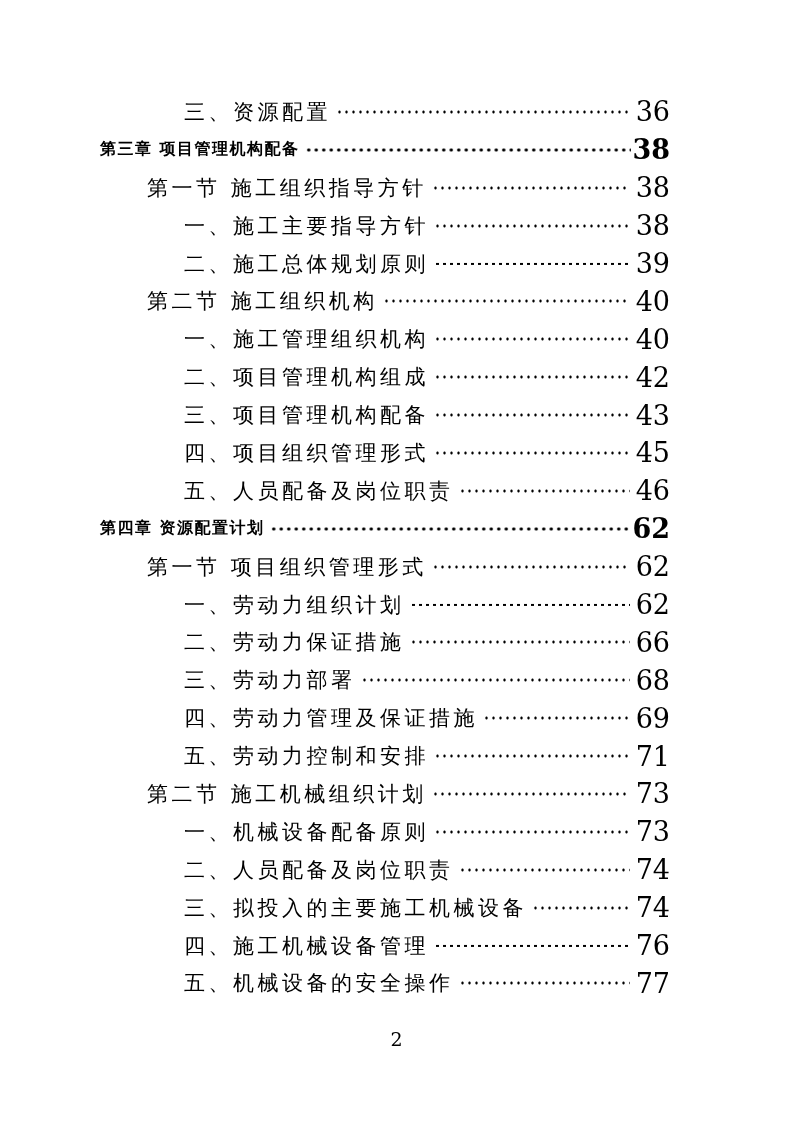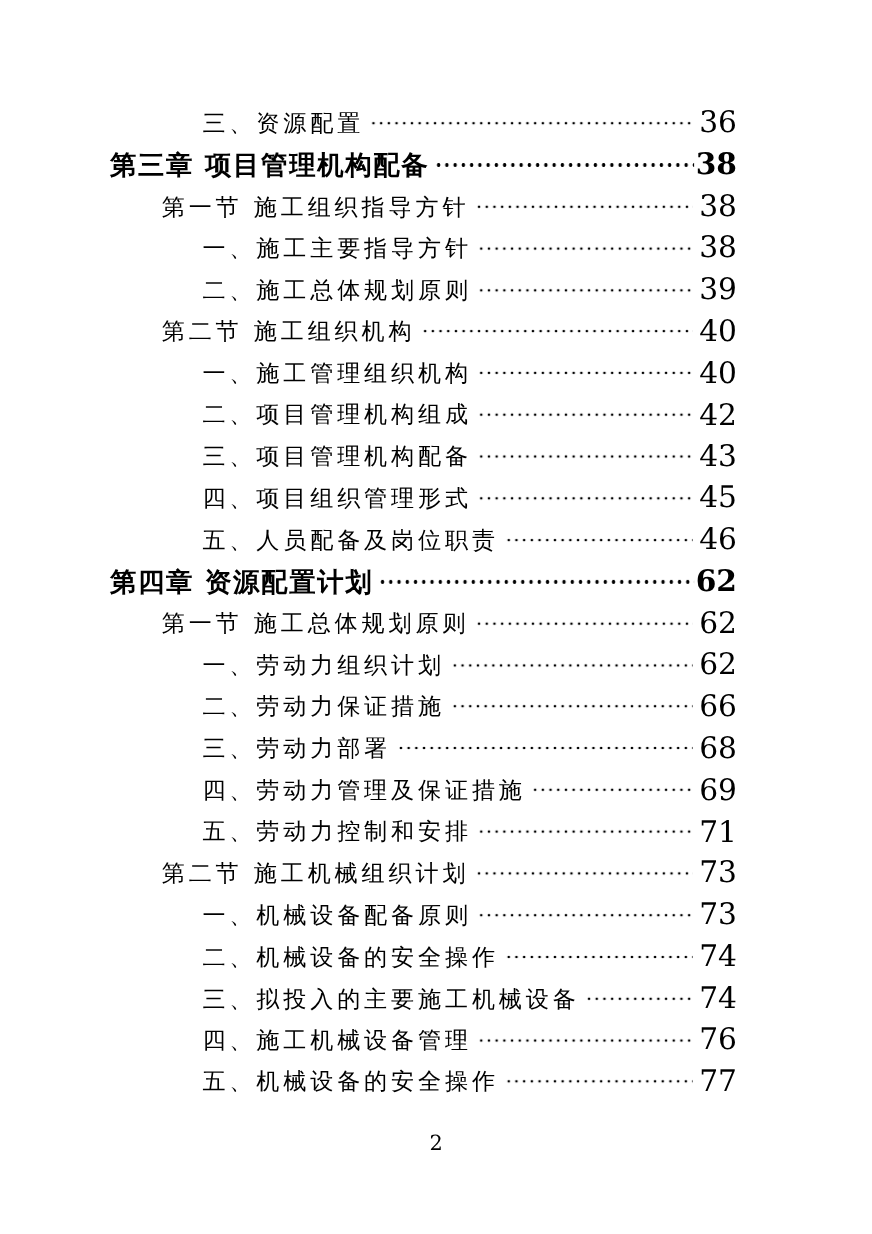--- a/index.html
+++ b/index.html
@@ -31,21 +31,21 @@
   .toc-row.item    { margin-left: 184px; }
   .toc-row.section { margin-left: 147px; justify-content: flex-end; }
   .toc-row.chapter { margin-left: 100px; }
   .toc-label {
     font-size: 21px;
     letter-spacing: 3.5px;
     white-space: nowrap;
     flex: 0 0 auto;
   }
   .chapter .toc-label {
-    font-size: 24px;
+    font-size: 16px;
     font-weight: 700;
     letter-spacing: 1.5px;
   }
   .leader {
     flex: 1 1 auto;
     min-width: 20px;
     height: 37.9px;
     margin: 0 6px 0 5px;
     background-image: radial-gradient(circle, #000000 1.15px, rgba(0,0,0,0) 1.45px);
     background-size: 7px 37.9px;
@@ -137,21 +137,21 @@
     <span class="toc-label">五、人员配备及岗位职责</span>
     <span class="leader"></span>
     <span class="pagenum">46</span>
   </div>
       <div class="toc-row chapter">
     <span class="toc-label">第四章 资源配置计划</span>
     <span class="leader"></span>
     <span class="pagenum">62</span>
   </div>
       <div class="toc-row section">
-    <span class="toc-label">第一节 施工总体规划原则</span>
+    <span class="toc-label">第一节 项目组织管理形式</span>
     <span class="leader"></span>
     <span class="pagenum">62</span>
   </div>
       <div class="toc-row item">
     <span class="toc-label">一、劳动力组织计划</span>
     <span class="leader"></span>
     <span class="pagenum">62</span>
   </div>
       <div class="toc-row item">
     <span class="toc-label">二、劳动力保证措施</span>
@@ -177,21 +177,21 @@
     <span class="toc-label">第二节 施工机械组织计划</span>
     <span class="leader"></span>
     <span class="pagenum">73</span>
   </div>
       <div class="toc-row item">
     <span class="toc-label">一、机械设备配备原则</span>
     <span class="leader"></span>
     <span class="pagenum">73</span>
   </div>
       <div class="toc-row item">
-    <span class="toc-label">二、机械设备的安全操作</span>
+    <span class="toc-label">二、人员配备及岗位职责</span>
     <span class="leader"></span>
     <span class="pagenum">74</span>
   </div>
       <div class="toc-row item">
     <span class="toc-label">三、拟投入的主要施工机械设备</span>
     <span class="leader"></span>
     <span class="pagenum">74</span>
   </div>
       <div class="toc-row item">
     <span class="toc-label">四、施工机械设备管理</span>

